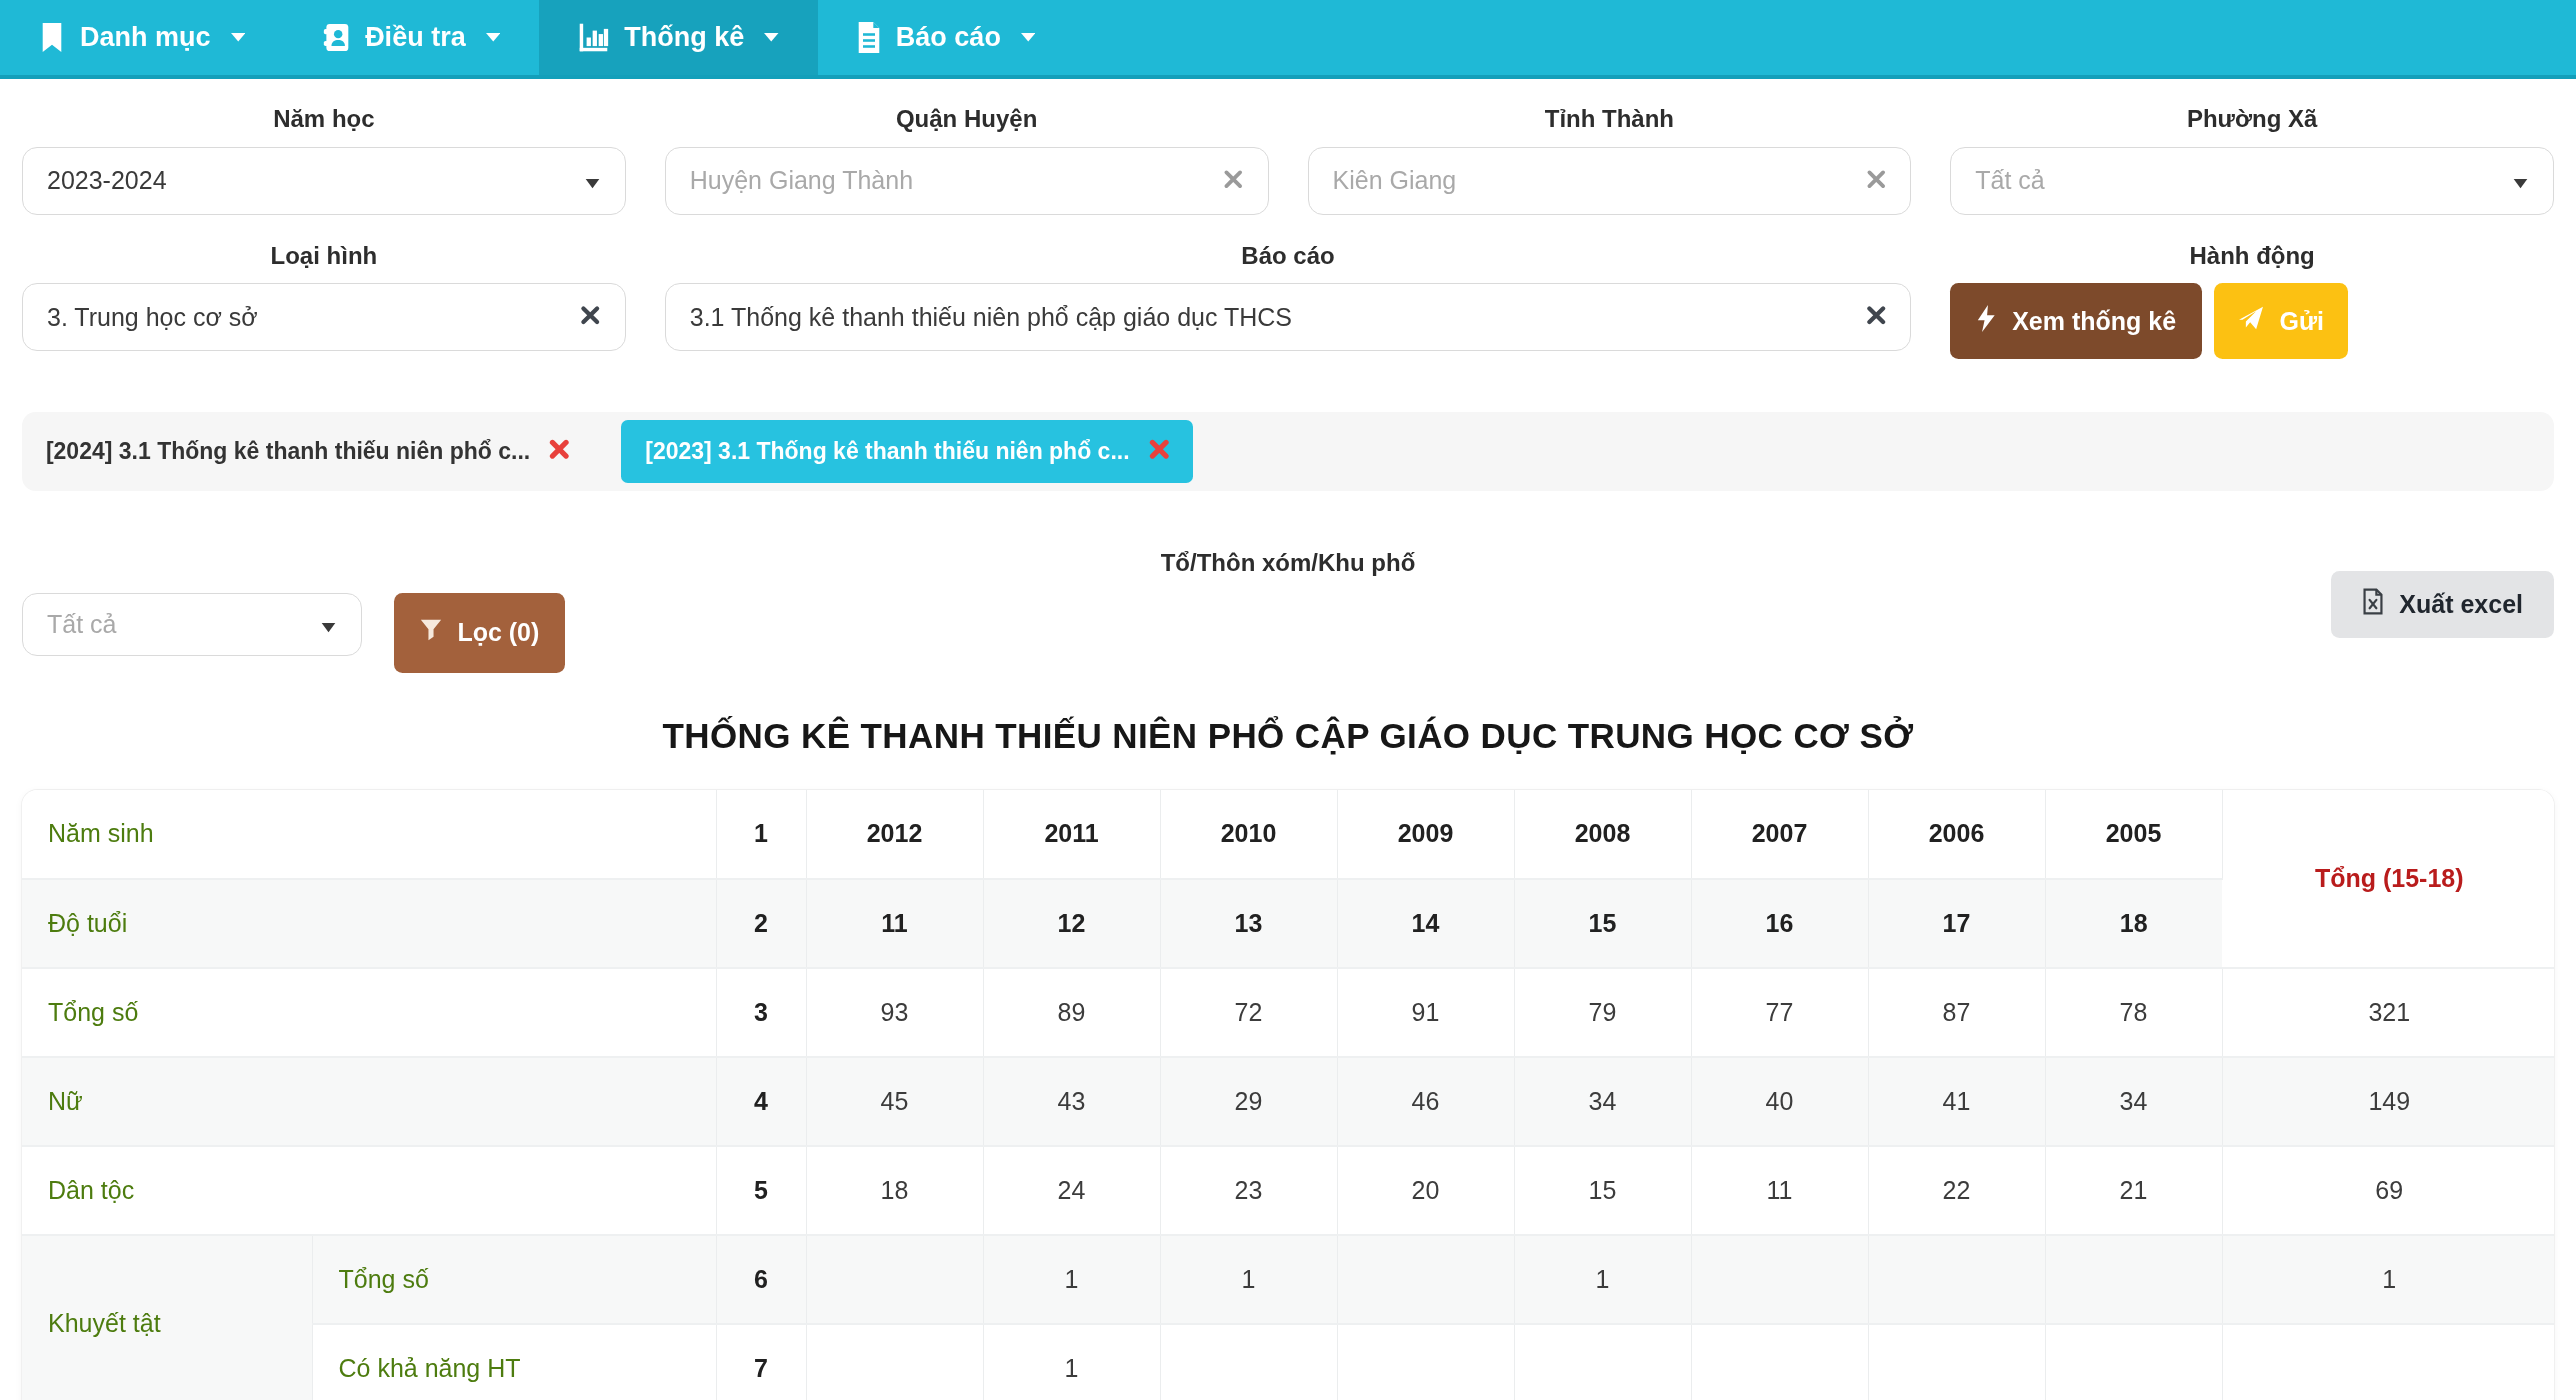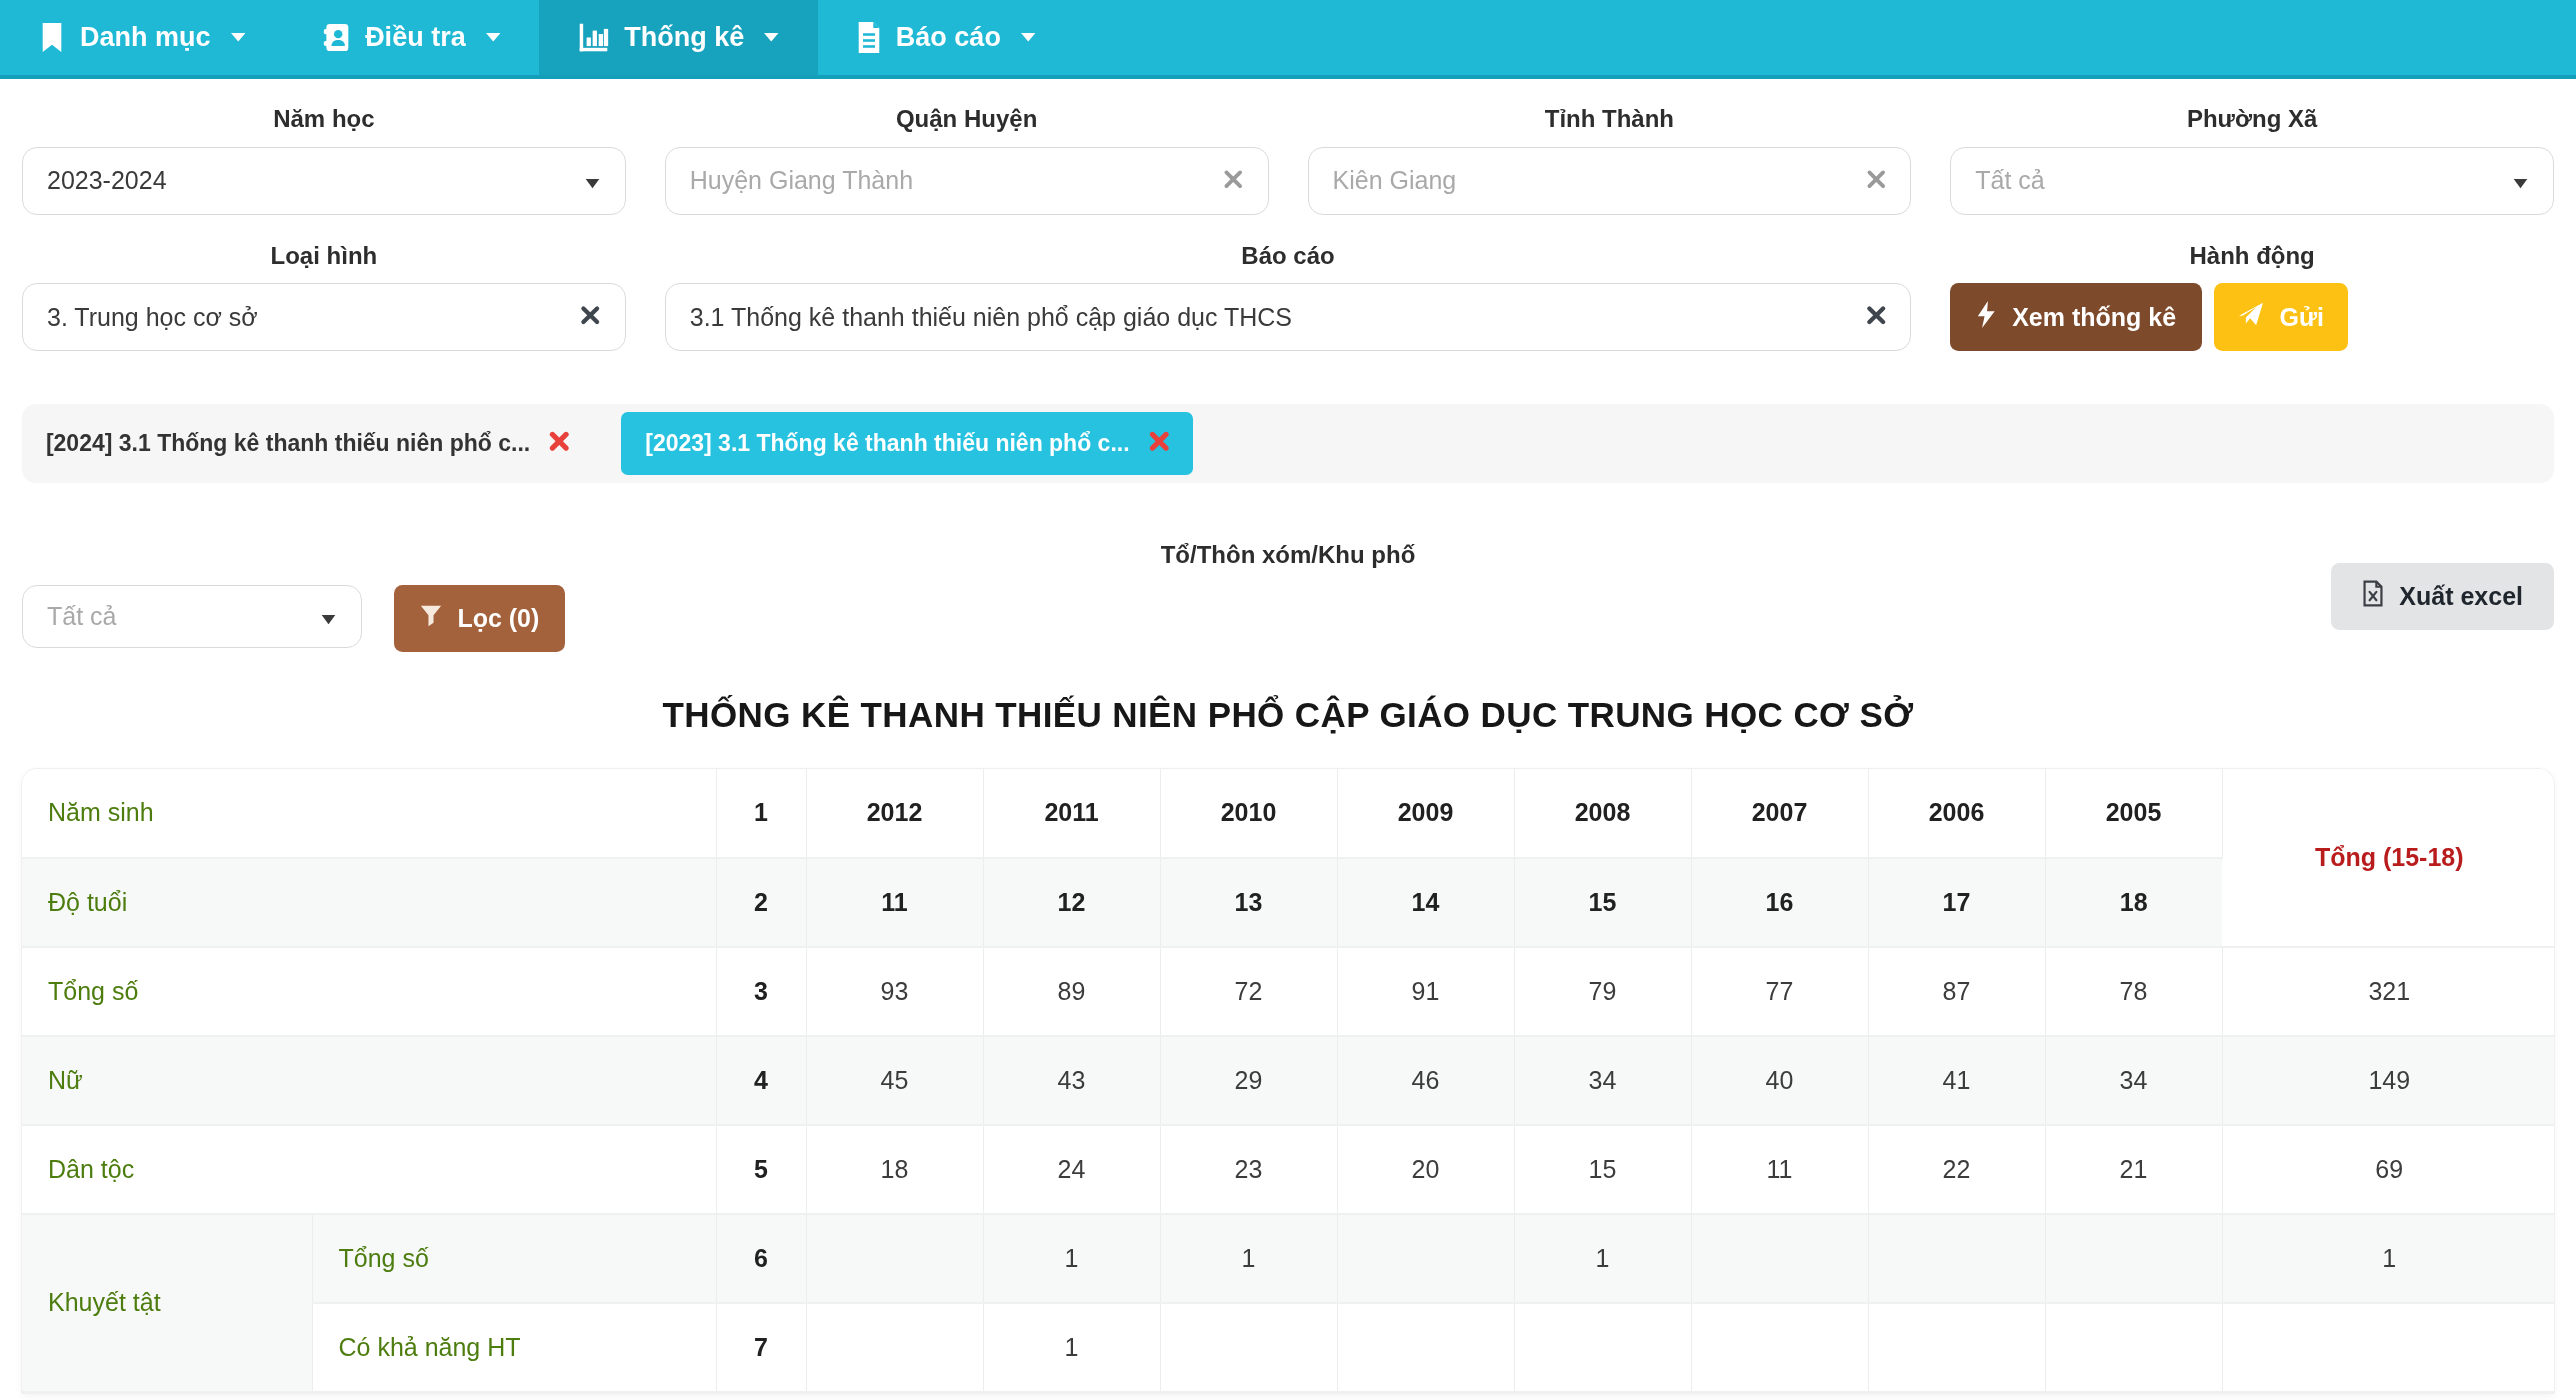--- a/index.html
+++ b/index.html
@@ -20,39 +20,39 @@
   .filter-grid { display:grid; grid-template-columns:repeat(4,1fr);
     column-gap:39px; row-gap:27px; }
   .field-label { font-size:24px; font-weight:bold; color:#2d2d2d; margin-bottom:13.7px;text-align:center; }
   .control { height:68px; border:1.7px solid #dadada; border-radius:15px;
     background:#fff; display:flex; align-items:center; padding:0 24px;
     font-size:25px; color:#3a3a3a; position:relative; }
   .control.disabled { color:#a9a9a9; }
   .control .grow { flex:1 1 auto; overflow:hidden; white-space:nowrap; text-overflow:ellipsis; }
   .span2 { grid-column: span 2; }
   .actions { display:flex; gap:12px; align-items:center; }
-  .btn { height:68px; border:none; border-radius:8.5px; display:inline-flex;
+  .btn { height:76px; border:none; border-radius:8.5px; display:inline-flex;
     align-items:center; gap:15.4px; font-weight:bold; font-size:25px; color:#fff;
     padding:0 26px; cursor:pointer; font-family:inherit; }
   .btn-view { background:#7d4a2b; }
   .btn-send { background:#fcc112; padding:0 24px; }
 
   
   .tabstrip { margin-top:53px; height:79px; background:#f6f6f6; border-radius:13.7px;
     display:flex; align-items:center; padding:0 15.4px; }
   .tab { display:flex; align-items:center; gap:19px; font-size:23px; font-weight:bold;
     color:#333; cursor:pointer; padding:0 8.5px; }
   .tab.active { background:#27c2e0; color:#fff; height:63px; border-radius:6.8px;
     padding:0 24px; margin-left:43px; }
 
   
   .content { padding:36px 22px 0; }
   .toolbar-row { display:flex; align-items:flex-start; margin-top:15.4px; }
   .area-select { width:340px; height:63px; }
-  .btn-filter { background:#a3613c; height:67px; margin-left:32px; border-radius:8.5px; }
+  .btn-filter { background:#a3613c; height:80px; margin-left:32px; border-radius:8.5px; }
   .toolbar-spacer { flex:1 1 auto; }
   .btn-export { background:#e3e4e6; color:#20262e; height:67px; margin-top:-22px;
     border-radius:8.5px; padding:0 31px; gap:15.4px; }
 
   .report-title { text-align:center; font-size:35px; font-weight:bold; color:#171717;
     margin:43px 0 34px; letter-spacing:0.4px; }
 
   
   .table-card { border-radius:15.4px 15.4px 0 0; overflow:hidden;
     box-shadow:0 0 0 0.9px #efefef, 0 2.6px 8.5px rgba(0,0,0,0.05); }

